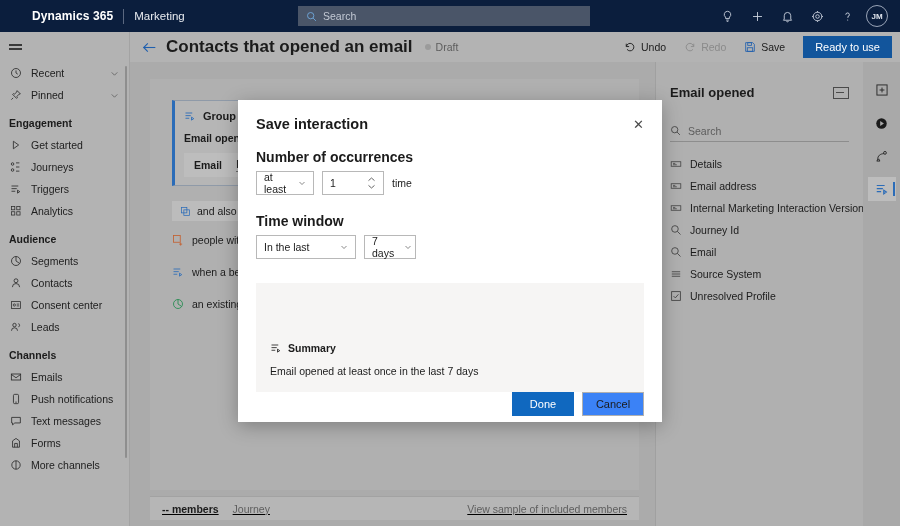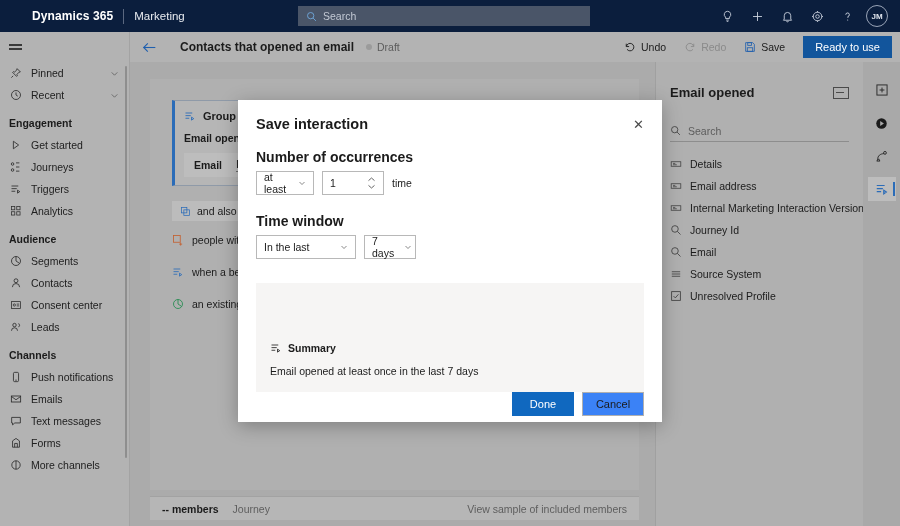--- a/index.html
+++ b/index.html
@@ -90,21 +90,21 @@
   
   .cmdbar {
     position: absolute; top: 32px; left: 130px; width: 770px; height: 30px;
     background: #b3b3b3; display: flex; align-items: center;
   }
   .back-arrow {
     width: 26px; height: 30px; display: flex; align-items: center;
     justify-content: center; color: #1f5fae; cursor: pointer; margin-left: 6px;
   }
   .page-title {
-    font-size: 12px; font-weight: 700; color: #1b1b1b; margin-left: 18px;
+    font-size: 17px; font-weight: 700; color: #1b1b1b; margin-left: 4px;
   }
   .draft-pill {
     display: flex; align-items: center; gap: 5px; margin-left: 12px;
     font-size: 10.5px; color: #5d5d5d;
   }
   .draft-dot {
     width: 6px; height: 6px; border-radius: 50%; background: #9b9b9b;
   }
   .cmd-right {
     margin-left: auto; display: flex; align-items: center; gap: 2px;
@@ -161,20 +161,21 @@
     padding: 0 8px; font-size: 10.5px; color: #1b1b1b; cursor: pointer;
   }
   .opt-item {
     position: absolute; left: 22px; display: flex; align-items: center;
     gap: 8px; font-size: 10.5px; color: #1b1b1b; cursor: pointer;
   }
   .bottombar {
     position: absolute; left: 20px; right: 16px; bottom: 6px; height: 24px;
     background: #b6b6b6; display: flex; align-items: center; padding: 0 12px;
     border-top: 1px solid #a2a2a2;
+    text-decoration: underline;
   }
   .bb-members { font-size: 10.5px; font-weight: 700; color: #1b1b1b; }
   .bb-link {
     font-size: 10.5px; color: #5e5e5e; margin-left: 14px; cursor: pointer;
   }
   .bb-right {
     margin-left: auto; font-size: 10.5px; color: #5e5e5e; cursor: pointer;
   }
 
   
@@ -345,47 +346,47 @@
           <i></i>
         </div>
     </div>
 
     <div class="nav-scroll">
       <div class="navscrollbar"></div>
 
       <div class="nav-item">
         <span class="nav-ico">
           <svg width="12" height="12" viewBox="0 0 16 16" fill="none" stroke="#2b2b2b" stroke-width="1.1">
+            <circle cx="8" cy="8" r="6"></circle>
+              <path d="M8 4.6V8l2.4 1.6"></path>
+          </svg>
+        </span>
+        <span class="lbl">Recent</span>
+        <span class="chev">
+          <svg width="9" height="9" viewBox="0 0 16 16" fill="none" stroke="#2b2b2b" stroke-width="1.2">
+              <path d="M3 6l5 5 5-5"></path>
+            </svg>
+        </span>
+      </div>
+
+      <div class="nav-item">
+        <span class="nav-ico">
+          <svg width="12" height="12" viewBox="0 0 16 16" fill="none" stroke="#2b2b2b" stroke-width="1.1">
             <path d="M9.5 2.2l4.3 4.3-2 .6-2.6 3 .6 1.4-1 1-5.3-5.3 1-1 1.4.6 3-2.6z"></path>
               <line x1="4.2" y1="11.8" x2="1.8" y2="14.2"></line>
           </svg>
         </span>
         <span class="lbl">Pinned</span>
         <span class="chev">
           <svg width="9" height="9" viewBox="0 0 16 16" fill="none" stroke="#2b2b2b" stroke-width="1.2">
               <path d="M3 6l5 5 5-5"></path>
             </svg>
         </span>
       </div>
 
-      <div class="nav-item">
-        <span class="nav-ico">
-          <svg width="12" height="12" viewBox="0 0 16 16" fill="none" stroke="#2b2b2b" stroke-width="1.1">
-            <circle cx="8" cy="8" r="6"></circle>
-              <path d="M8 4.6V8l2.4 1.6"></path>
-          </svg>
-        </span>
-        <span class="lbl">Recent</span>
-        <span class="chev">
-          <svg width="9" height="9" viewBox="0 0 16 16" fill="none" stroke="#2b2b2b" stroke-width="1.2">
-              <path d="M3 6l5 5 5-5"></path>
-            </svg>
-        </span>
-      </div>
-
       <div class="nav-group">Engagement</div>
       <div class="nav-item">
         <span class="nav-ico">
           <svg width="12" height="12" viewBox="0 0 16 16" fill="none" stroke="#2b2b2b" stroke-width="1.1">
               <path d="M4.5 3l7 5-7 5z"></path>
             </svg>
         </span>
         <span class="lbl">Get started</span>
       </div>
       <div class="nav-item">
@@ -456,34 +457,34 @@
               <path d="M11.5 3.2a3.4 3.4 0 0 1 0 5"></path>
           </svg>
         </span>
         <span class="lbl">Leads</span>
       </div>
 
       <div class="nav-group">Channels</div>
       <div class="nav-item">
         <span class="nav-ico">
           <svg width="12" height="12" viewBox="0 0 16 16" fill="none" stroke="#2b2b2b" stroke-width="1.1">
+            <rect x="1.8" y="4" width="12.4" height="8"></rect>
+              <path d="M1.8 4.6L8 9l6.2-4.4"></path>
+          </svg>
+        </span>
+        <span class="lbl">Emails</span>
+      </div>
+      <div class="nav-item">
+        <span class="nav-ico">
+          <svg width="12" height="12" viewBox="0 0 16 16" fill="none" stroke="#2b2b2b" stroke-width="1.1">
             <rect x="4.6" y="1.8" width="6.8" height="12.4" rx="1.6"></rect>
               <line x1="7" y1="12.2" x2="9" y2="12.2"></line>
           </svg>
         </span>
         <span class="lbl">Push notifications</span>
-      </div>
-      <div class="nav-item">
-        <span class="nav-ico">
-          <svg width="12" height="12" viewBox="0 0 16 16" fill="none" stroke="#2b2b2b" stroke-width="1.1">
-            <rect x="1.8" y="4" width="12.4" height="8"></rect>
-              <path d="M1.8 4.6L8 9l6.2-4.4"></path>
-          </svg>
-        </span>
-        <span class="lbl">Emails</span>
       </div>
       <div class="nav-item">
         <span class="nav-ico">
           <svg width="12" height="12" viewBox="0 0 16 16" fill="none" stroke="#2b2b2b" stroke-width="1.1">
             <path d="M2.2 3.2h11.6v7.4H6.4l-3 2.6v-2.6H2.2z"></path>
           </svg>
         </span>
         <span class="lbl">Text messages</span>
       </div>
       <div class="nav-item">

